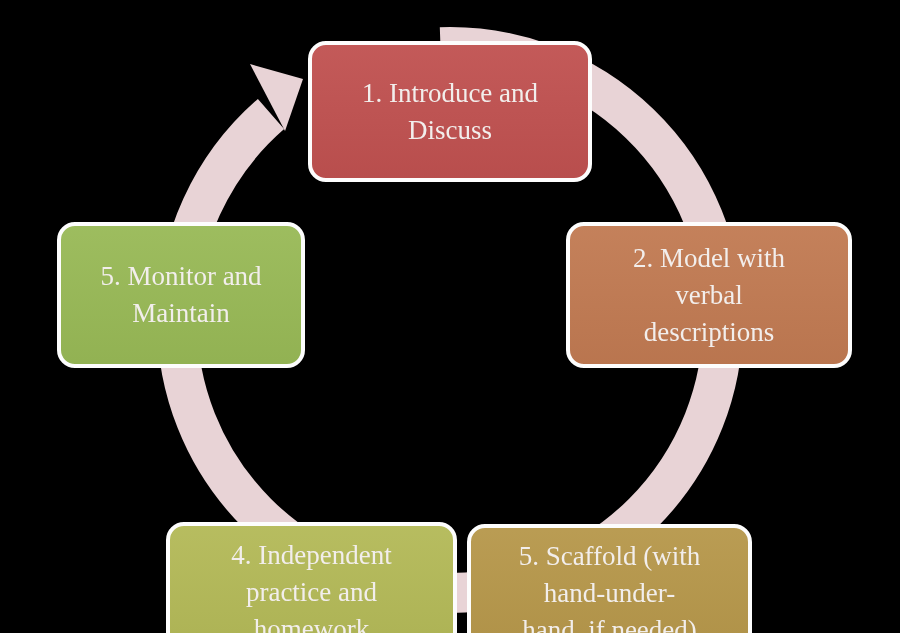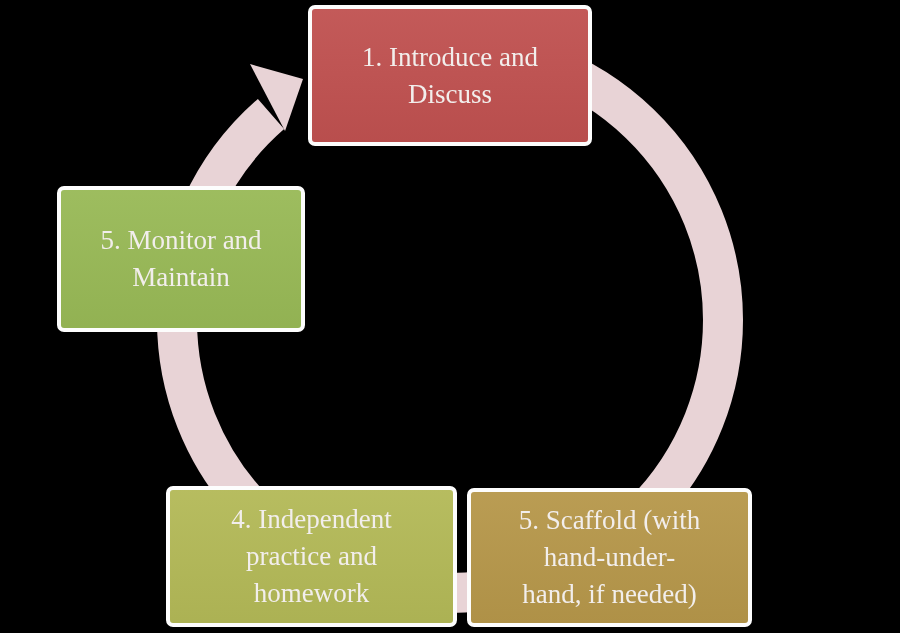--- a/index.html
+++ b/index.html
@@ -13,26 +13,27 @@
   }
   .ring-svg {
     position: absolute;
     left: 0; top: 0;
     width: 900px; height: 633px;
   }
   .step-box {
     position: absolute;
     box-sizing: border-box;
     border: 4px solid #fdfdfd;
-    border-radius: 7px;
+    border-radius: 18px;
     display: flex;
     align-items: center;
     justify-content: center;
     text-align: center;
     background-image: linear-gradient(180deg, rgba(255,255,255,0.05), rgba(0,0,0,0.04));
+    margin-top: 36px;
   }
   .step-label {
     white-space: pre-line;
     font-size: 27px;
     line-height: 37px;
     color: #f2eeec;
     padding: 0 8px;
   }
   .b1 { left: 308px; top: 5px;   width: 284px; height: 141px; }
   .b2 { left: 566px; top: 186px; width: 286px; height: 146px; }
@@ -52,20 +53,25 @@
              A 273 273 0 0 1 177 320
              A 273 273 0 0 1 271 114" fill="none" stroke-width="40" stroke="#e8d3d6"></path>
     <polygon points="250,64 303,79 285,131" fill="#e8d3d6"></polygon>
   </svg>
 
   <div class="step-box b1" style="background-color: rgb(192, 81, 80);">
     <span class="step-label">1. Introduce and
 Discuss</span>
   </div>
 
+  <div class="step-box b2" style="background-color: rgb(193, 122, 82);">
+    <span class="step-label">2. Model with
+verbal
+descriptions</span>
+  </div>
 
   <div class="step-box b3" style="background-color: rgb(182, 151, 74);">
     <span class="step-label">5. Scaffold (with
 hand-under-
 hand, if needed)</span>
   </div>
 
   <div class="step-box b4" style="background-color: rgb(179, 185, 87);">
     <span class="step-label">4. Independent
 practice and

